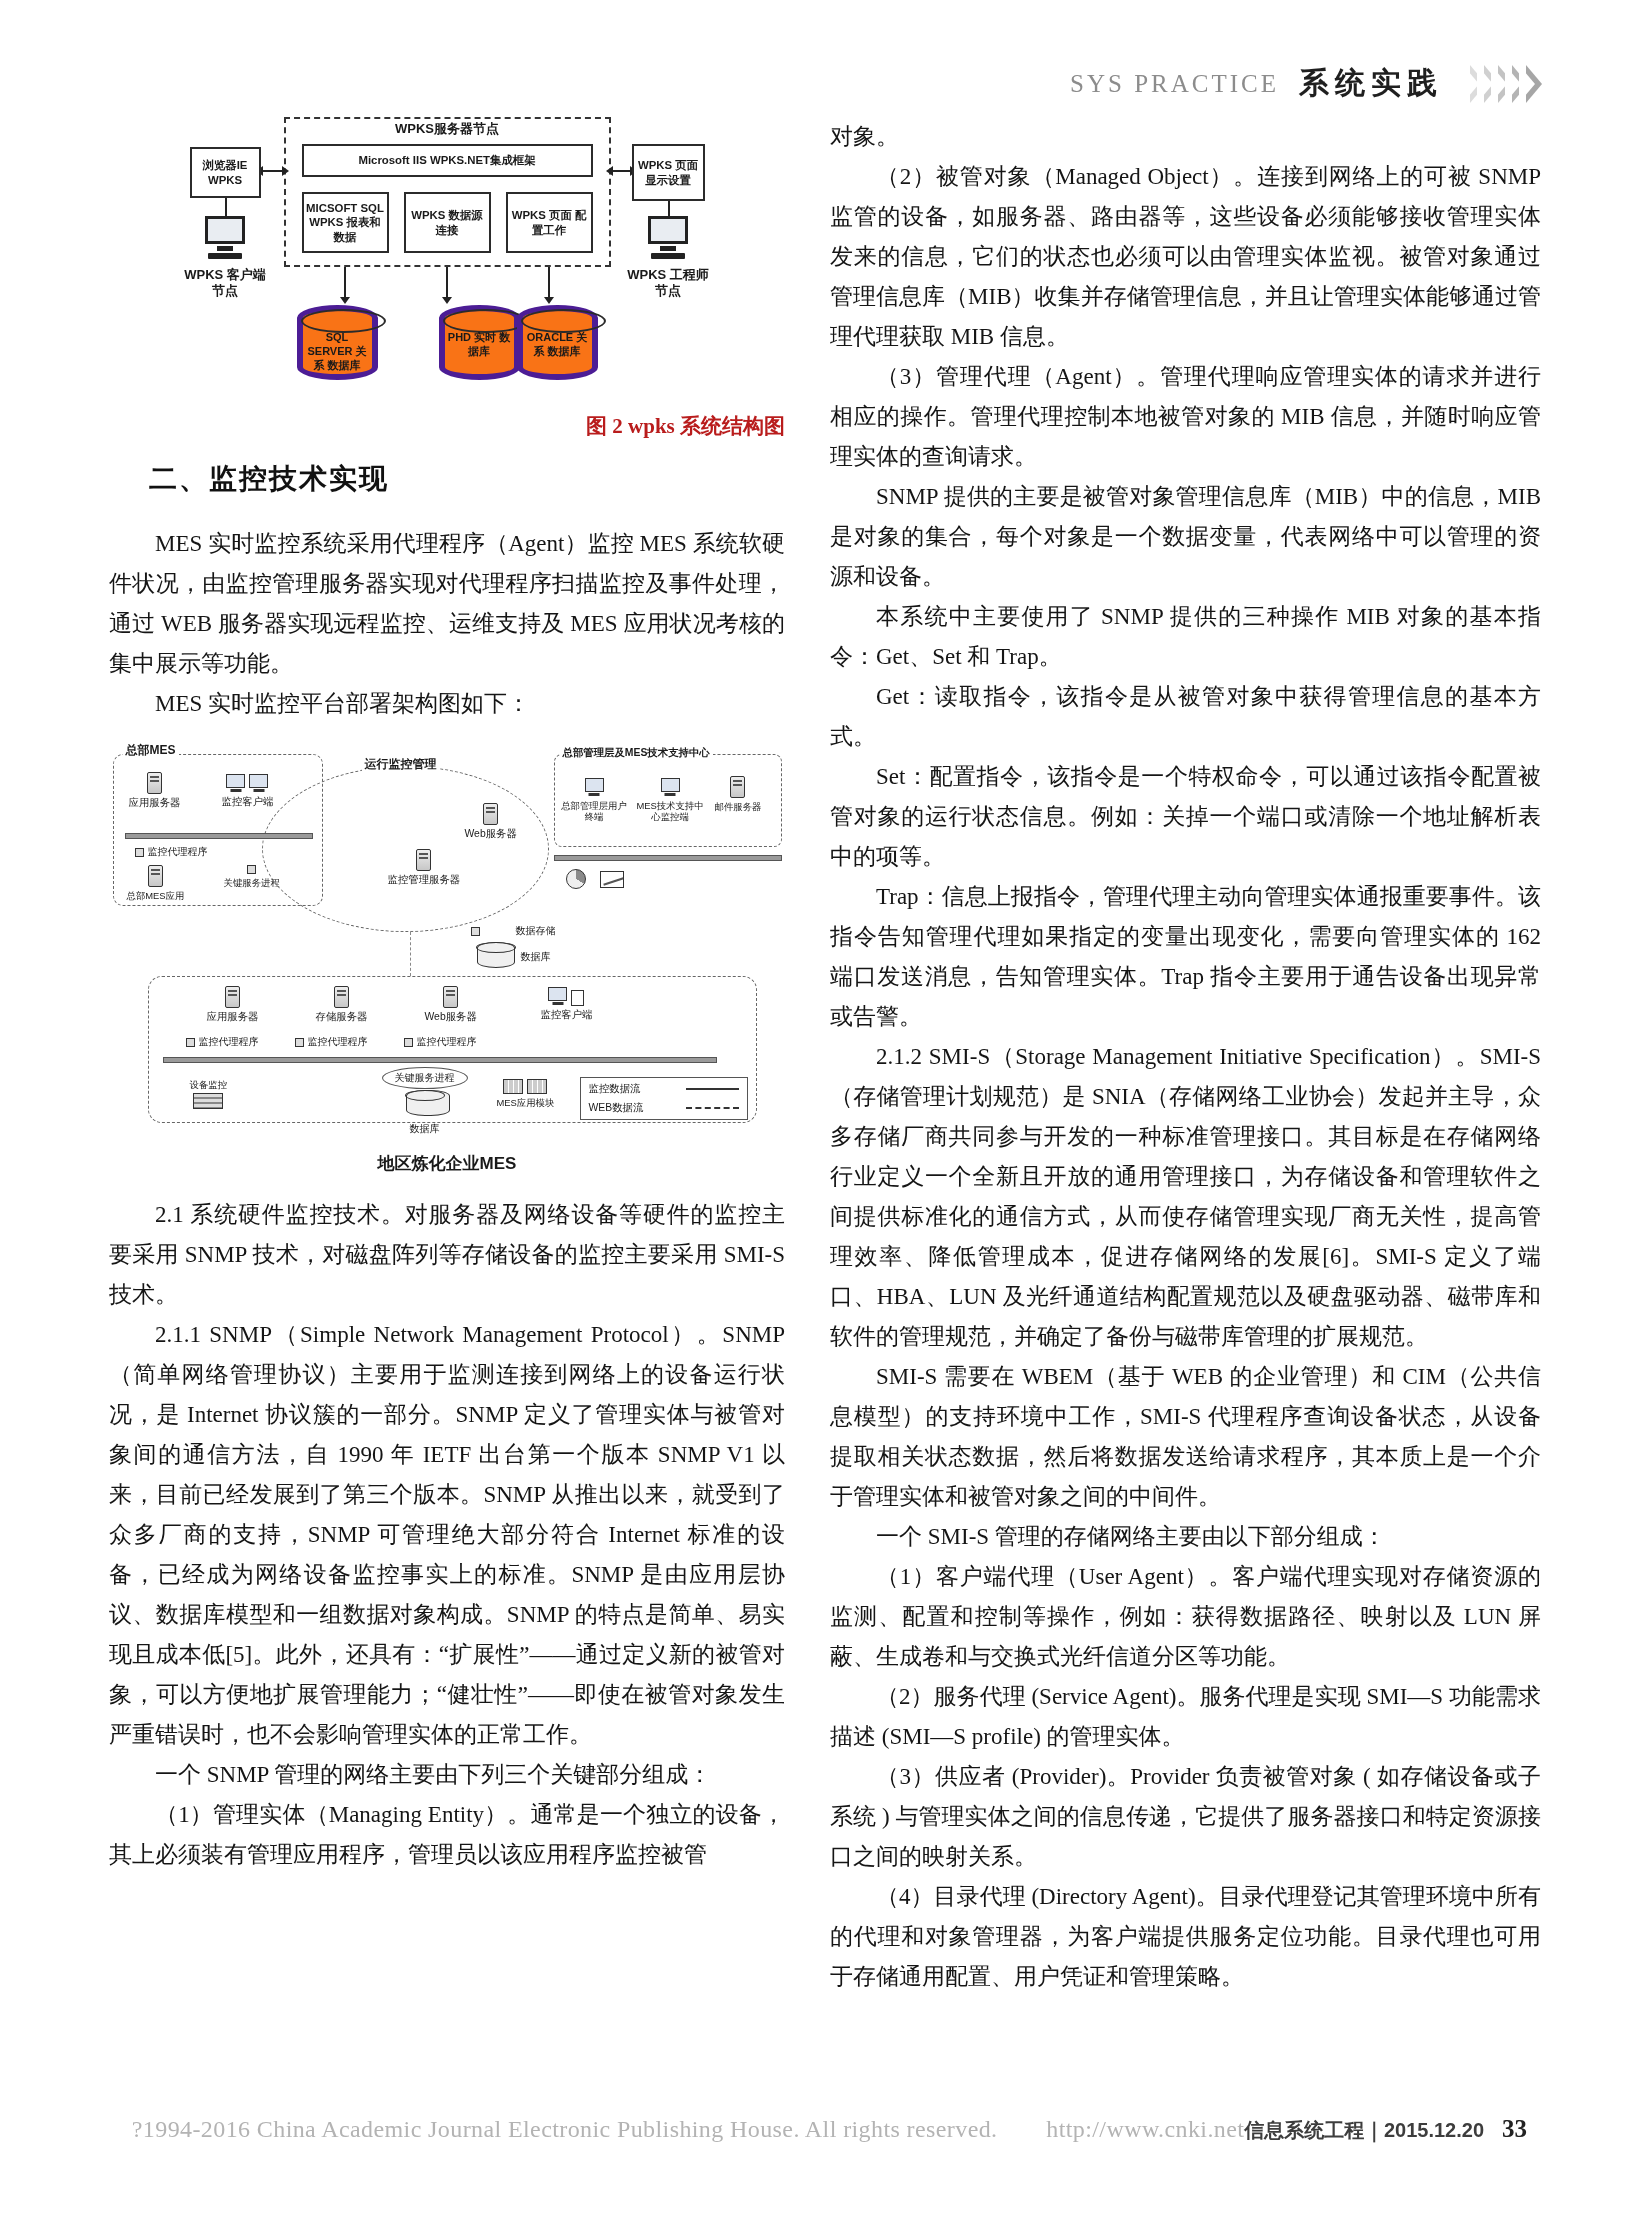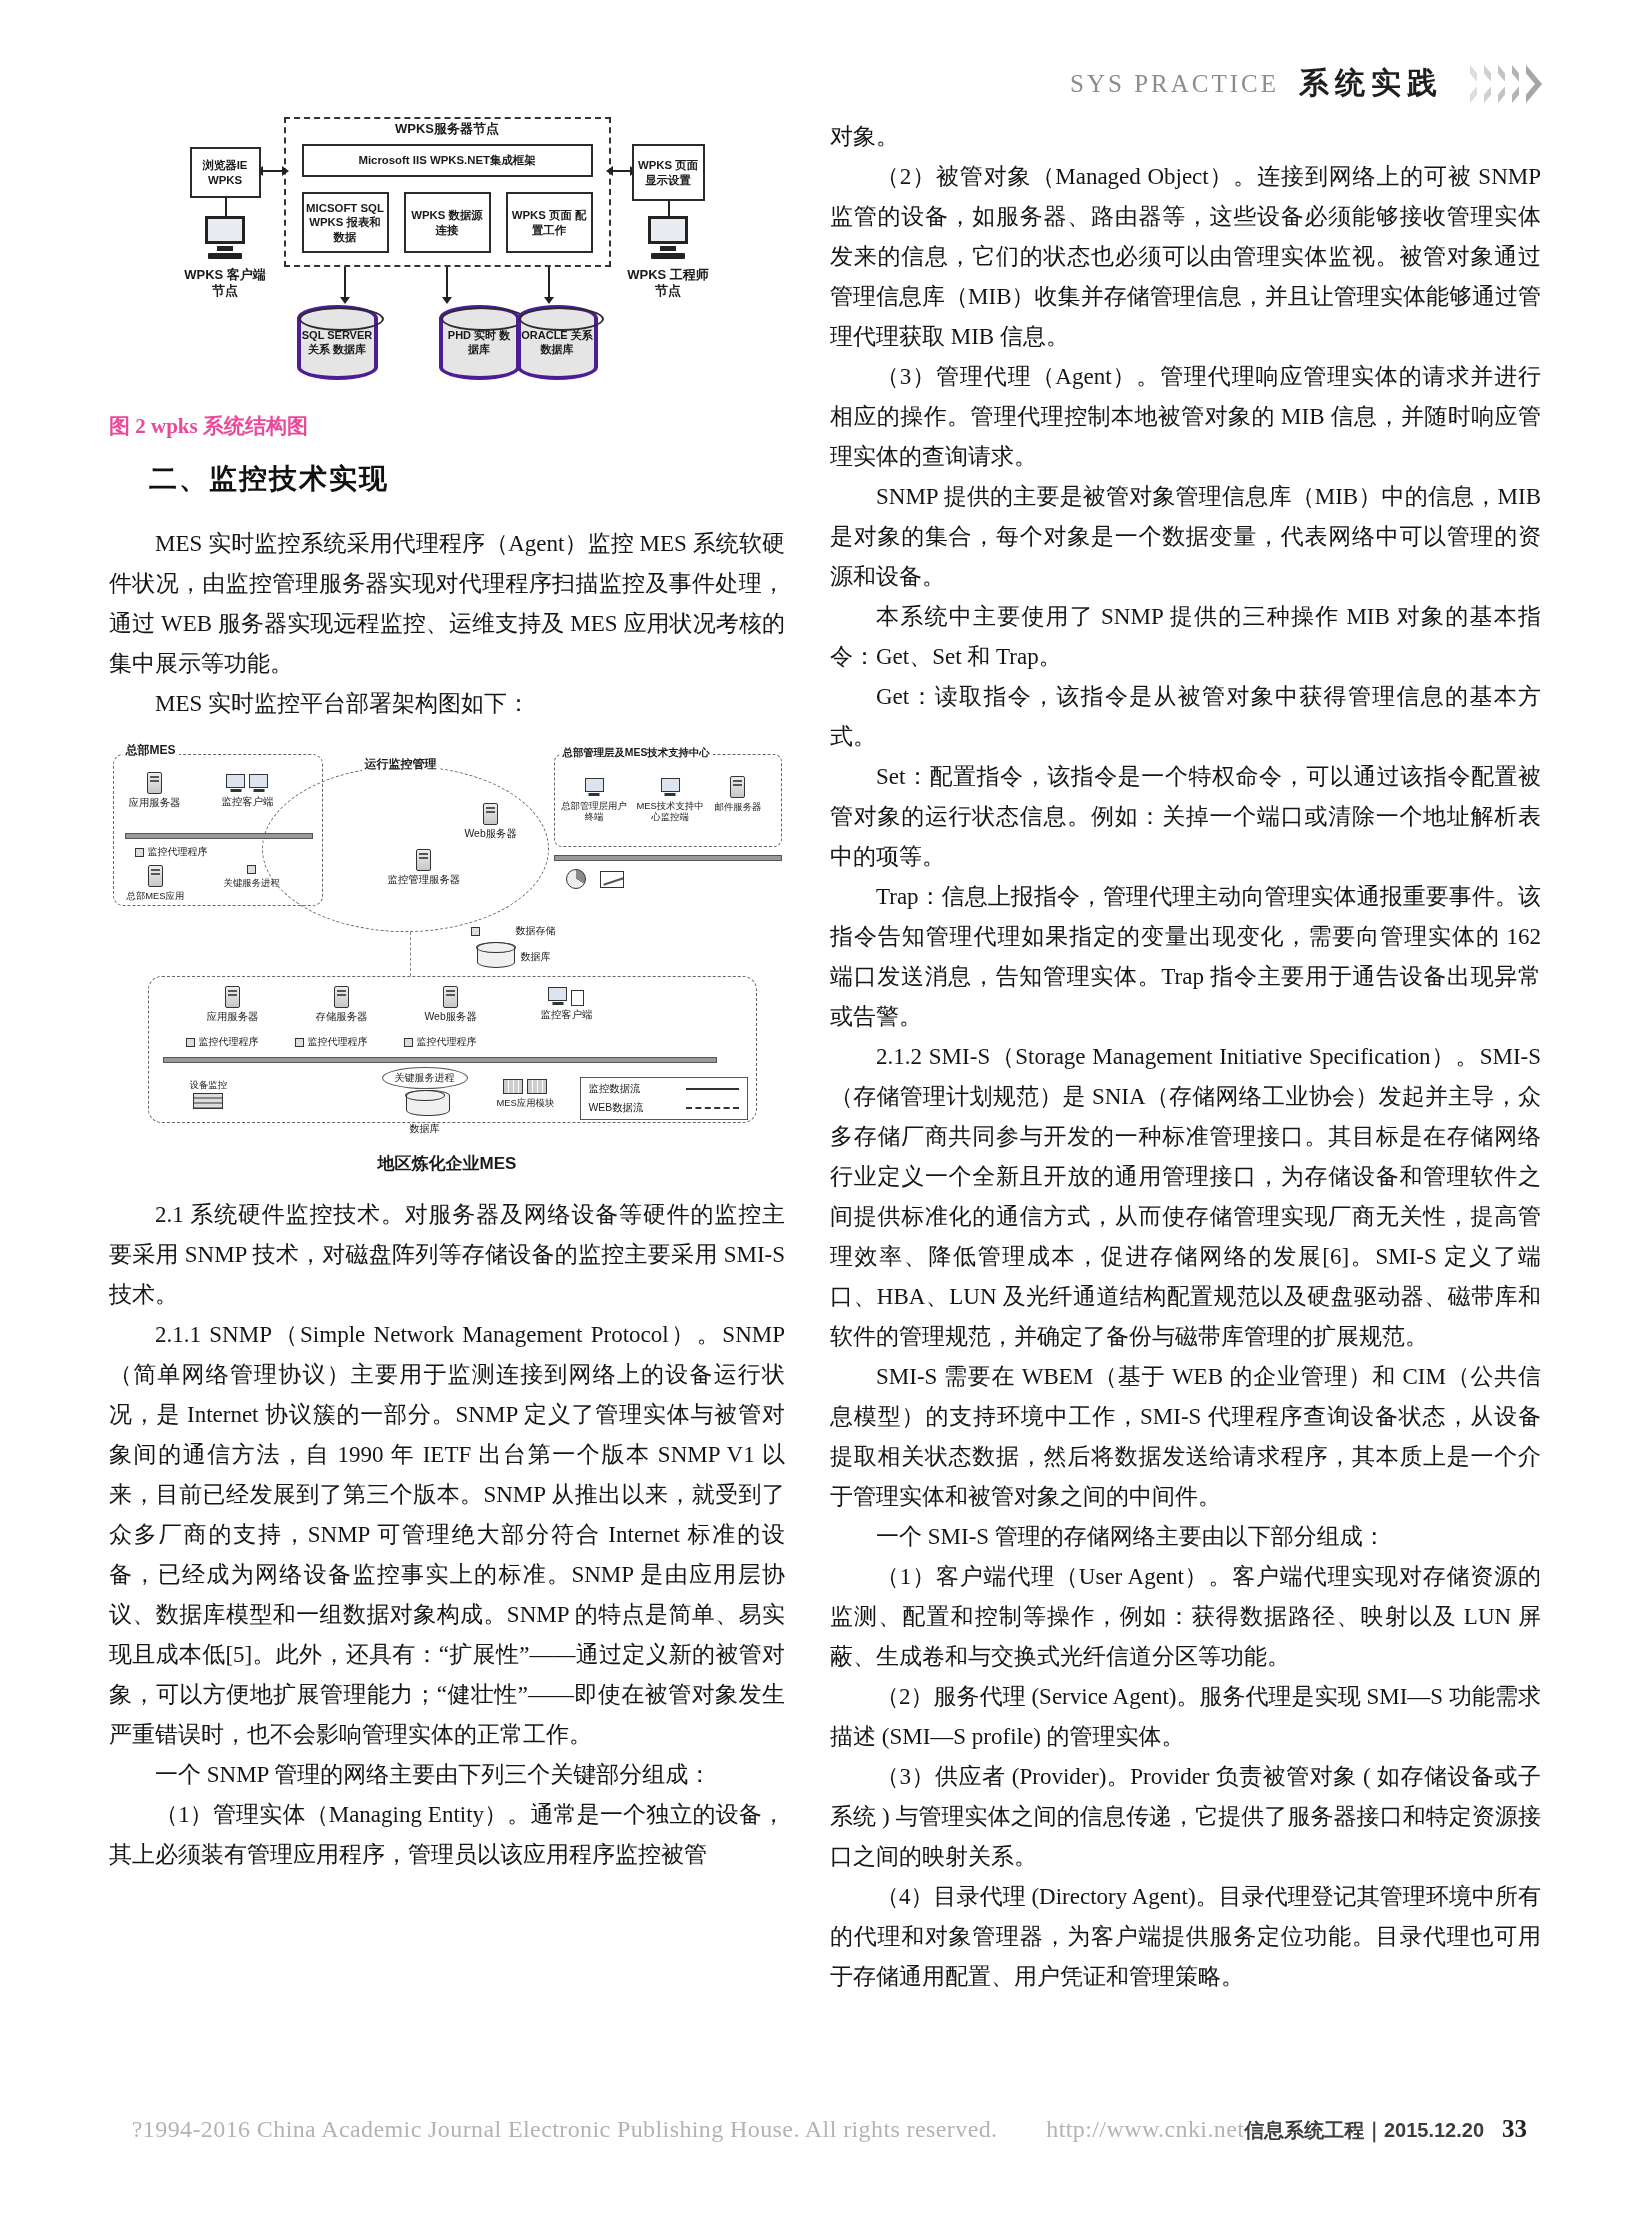--- a/index.html
+++ b/index.html
@@ -31,42 +31,42 @@
   .col-left  { left:109px; width:676px; }
   .col-right { left:830px; width:711px; }
   .p { font-size:23px; line-height:40px; text-align:justify; text-indent:2em; color:#151515; }
   .p.noindent { text-indent:0; }
   .sec-heading { font-family:"Liberation Sans","DejaVu Sans",sans-serif; font-size:28px; font-weight:700;
                  color:#111; padding-left:40px; letter-spacing:2px; margin:10px 0 26px; }
 
   
   .fig1 { margin:0 0 20px; }
   .f1-canvas { position:relative; width:515px; height:285px; margin:0 auto; }
-  .f1-caption { text-align:left; font-size:21px; font-weight:700; margin-top:10px; color:#ec4899; }
+  .f1-caption { text-align:right; font-size:21px; font-weight:700; margin-top:10px; color:#b91c1c; }
   .f1-box { position:absolute; border:2px solid #2b2b2b; background:#fff; display:flex; align-items:center;
             justify-content:center; text-align:center; font-size:11.4px; font-weight:700; line-height:1.25;
             font-family:"Liberation Sans","DejaVu Sans",sans-serif; padding:2px; z-index:3; }
   .f1-dashed { position:absolute; left:94px; top:0; width:327px; height:150px; border:2px dashed #333; background:#fff; z-index:1; }
   .f1-dashed-label { position:absolute; left:94px; top:3px; width:327px; text-align:center; font-size:13px;
                      font-weight:700; z-index:2; font-family:"Liberation Sans","DejaVu Sans",sans-serif; }
   .line { position:absolute; background:#222; z-index:2; } .vline { width:2px; }
   .varr::after { content:""; position:absolute; bottom:-7px; left:-4px; border-left:5px solid transparent;
                  border-right:5px solid transparent; border-top:7px solid #222; }
   .arr { position:absolute; height:2px; background:#222; z-index:2; }
   .arr::before { content:""; position:absolute; left:-7px; top:-4px; border-top:5px solid transparent;
                  border-bottom:5px solid transparent; border-right:7px solid #222; }
   .arr::after  { content:""; position:absolute; right:-7px; top:-4px; border-top:5px solid transparent;
                  border-bottom:5px solid transparent; border-left:7px solid #222; }
   .pc { position:absolute; width:48px; height:46px; z-index:3; }
   .pc-screen { position:absolute; left:4px; top:0; width:40px; height:28px; border:3px solid #222; background:#e9edf2; }
   .pc-base { position:absolute; left:16px; top:30px; width:16px; height:5px; background:#222; }
   .pc-stand { position:absolute; left:7px; top:37px; width:34px; height:6px; background:#222; border-radius:1px; }
   .f1-node-label { position:absolute; text-align:center; font-size:13px; font-weight:700; line-height:1.25;
                    font-family:"Liberation Sans","DejaVu Sans",sans-serif; }
-  .cyl { position:absolute; width:81px; height:75px; border:4px solid #4c1d95; background:#e5e5e5;
+  .cyl { position:absolute; width:81px; height:75px; border:6px solid #4c1d95; background:#f97316;
          border-radius:41px / 13px; z-index:3; }
   .cyl::before { content:""; position:absolute; left:-2px; top:-2px; width:81px; height:20px;
                  border:2px solid #2b2b2b; border-radius:50%; }
   .cyl-label { position:absolute; left:0; right:0; top:20px; text-align:center; font-size:11px; font-weight:700;
                line-height:1.25; font-family:"Liberation Sans","DejaVu Sans",sans-serif; }
 
   
   .fig2 { margin:14px 0 20px; }
   .f2-canvas { position:relative; width:669px; height:410px; margin:0 auto; }
   .f2-caption { text-align:center; font-size:17px; font-weight:700; margin-top:4px;

